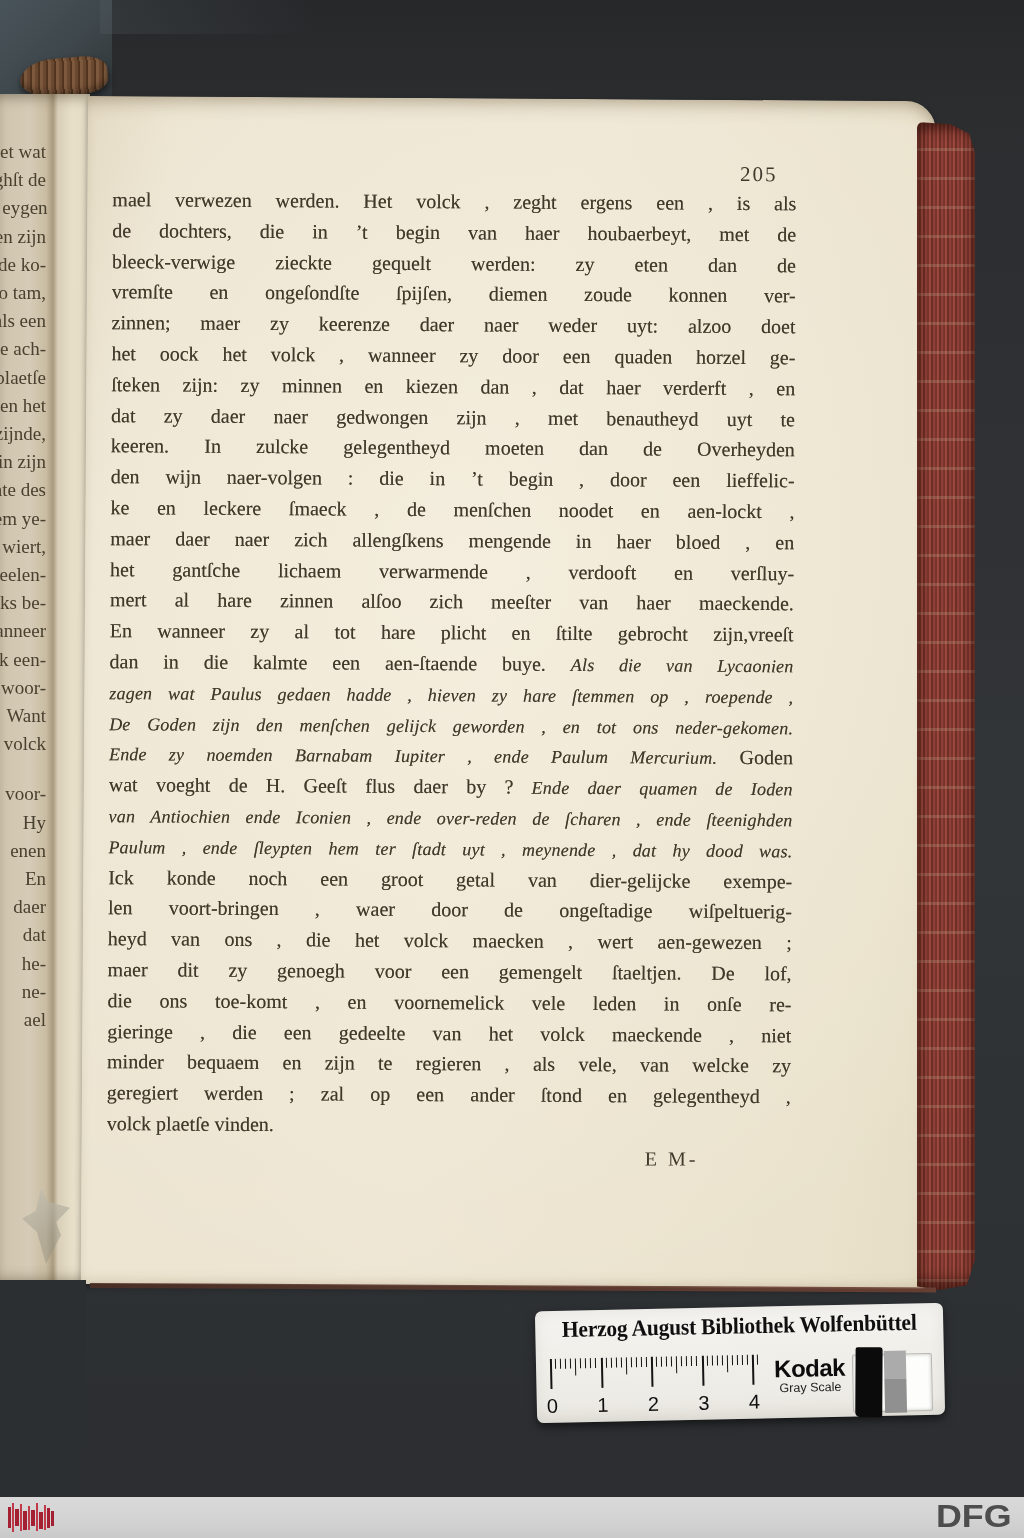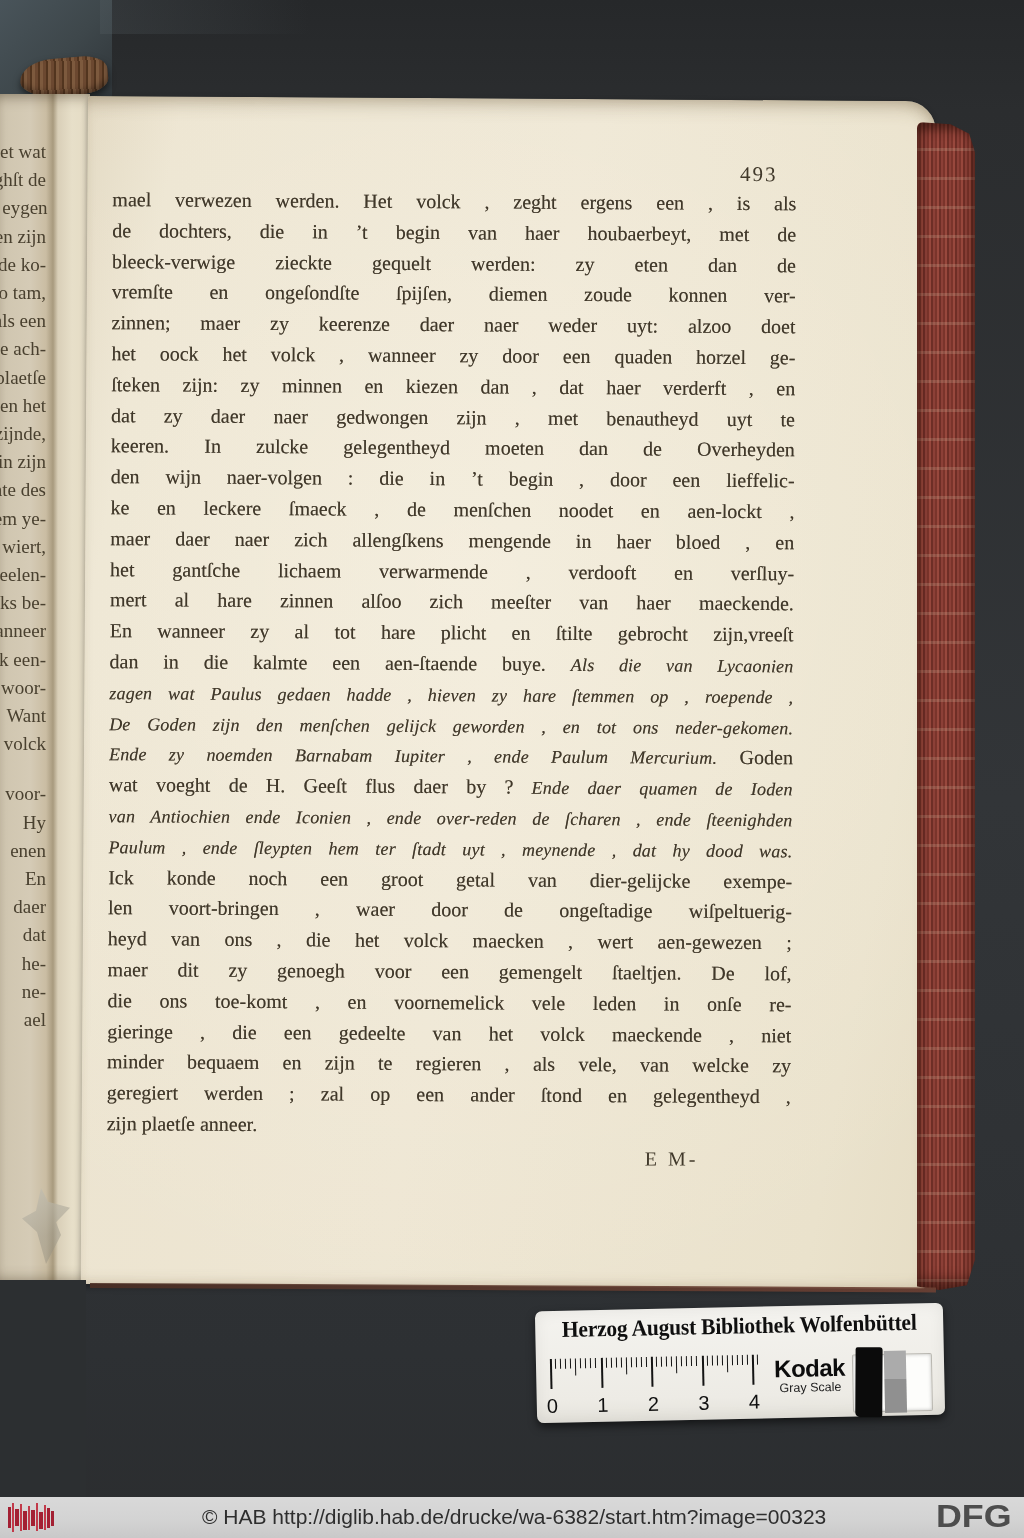--- a/index.html
+++ b/index.html
@@ -137,21 +137,21 @@
         <div class="frag">En</div>
         <div class="frag">daer</div>
         <div class="frag">dat</div>
         <div class="frag">he-</div>
         <div class="frag">ne-</div>
         <div class="frag">ael</div>
       </div>
   </div>
 
   <div class="page">
-    <div class="page-number">493</div>
+    <div class="page-number">205</div>
     <div class="body-text" id="body-lines">
         <div class="line"><span>mael verwezen werden. Het volck , zeght ergens een , is als</span></div>
         <div class="line"><span>de dochters, die in ’t begin van haer houbaerbeyt, met de</span></div>
         <div class="line"><span>bleeck-verwige zieckte gequelt werden:  zy eten dan de</span></div>
         <div class="line"><span>vremſte en ongeſondſte ſpijſen,  diemen zoude konnen ver-</span></div>
         <div class="line"><span>zinnen; maer zy keerenze daer naer weder uyt:  alzoo doet</span></div>
         <div class="line"><span>het oock het volck , wanneer zy door een quaden horzel ge-</span></div>
         <div class="line"><span>ſteken zijn:  zy minnen en kiezen dan , dat haer verderft ,  en</span></div>
         <div class="line"><span>dat zy daer naer gedwongen zijn ,  met benautheyd uyt te</span></div>
         <div class="line"><span>keeren. In zulcke gelegentheyd moeten dan de Overheyden</span></div>
@@ -169,21 +169,21 @@
         <div class="line"><span class="it">van Antiochien ende Iconien , ende over-reden de ſcharen , ende ſteenighden</span></div>
         <div class="line"><span class="it">Paulum ,  ende ſleypten hem ter ſtadt uyt , meynende ,  dat hy dood was.</span></div>
         <div class="line"><span>Ick konde noch een groot getal van dier-gelijcke exempe-</span></div>
         <div class="line"><span>len voort-bringen , waer door de ongeſtadige wiſpeltuerig-</span></div>
         <div class="line"><span>heyd van ons , die het volck maecken ,  wert aen-gewezen ;</span></div>
         <div class="line"><span>maer dit zy genoegh voor een gemengelt ſtaeltjen.  De lof,</span></div>
         <div class="line"><span>die ons toe-komt ,  en voornemelick vele leden in onſe re-</span></div>
         <div class="line"><span>gieringe , die een gedeelte van het volck maeckende ,  niet</span></div>
         <div class="line"><span>minder bequaem en zijn te regieren , als vele, van welcke zy</span></div>
         <div class="line"><span>geregiert werden ;  zal op een ander ſtond en gelegentheyd ,</span></div>
-        <div class="line align-left"><span>zijn plaetſe anneer.</span></div>
+        <div class="line align-left"><span>volck plaetſe vinden.</span></div>
       </div>
     <div class="catchword"><span>E M-</span></div>
   </div>
 
   <div class="tear-flap"></div>
   <div class="fore-edge"></div>
   <div class="page-bottom-line"></div>
   <div class="bg-step"></div>
 
   <div class="ruler-card">
@@ -257,17 +257,16 @@
         <rect x="15" y="9" width="4" height="19"></rect>
         <rect x="20" y="4" width="2" height="24" fill="#c23a4a"></rect>
         <rect x="23" y="8" width="4" height="16"></rect>
         <rect x="28" y="1" width="2" height="28" fill="#c23a4a"></rect>
         <rect x="31" y="10" width="4" height="17"></rect>
         <rect x="36" y="3" width="2" height="25" fill="#c23a4a"></rect>
         <rect x="39" y="6" width="3" height="20"></rect>
         <rect x="43" y="9" width="3" height="15"></rect>
       </g>
     </svg>
-    <div class="copyright-text">© HAB http://diglib.hab.de/drucke/wa-6382/start.htm?image=00323</div>
     <div class="dfg-logo">DFG</div>
   </div>
 
 </div>
 
 </body></html>

